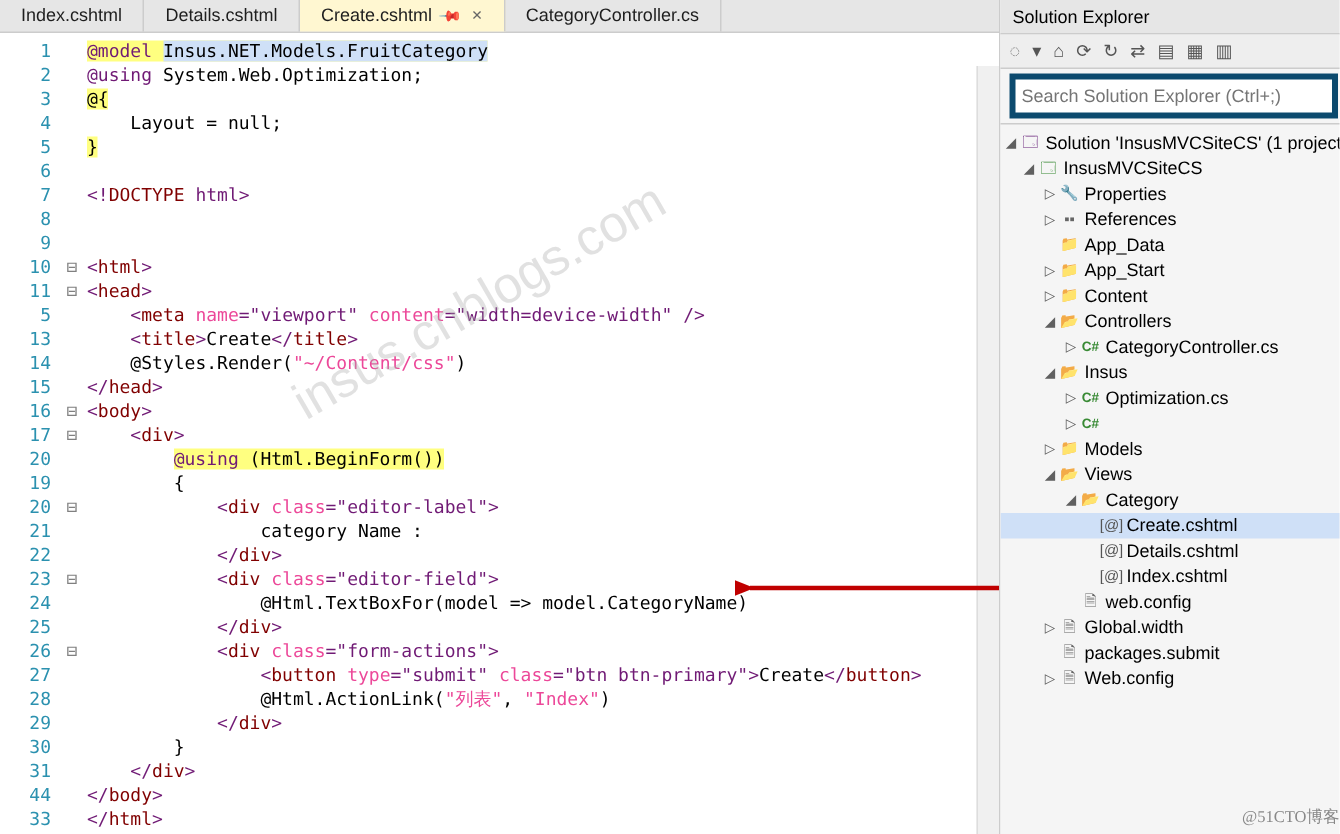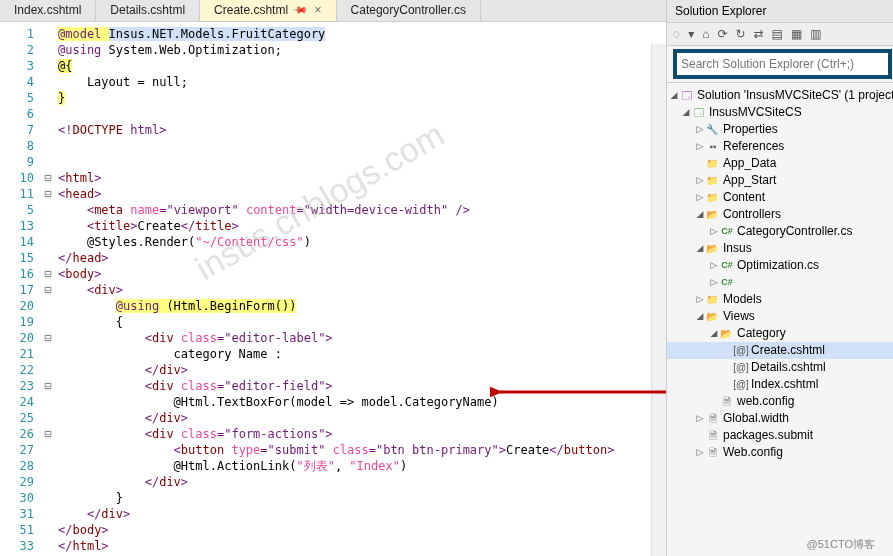--- a/index.html
+++ b/index.html
@@ -19,21 +19,21 @@
 .code-line{height:16px}
 .hl-yellow{background:#ffff80}
 .hl-sel{background:#cfe0f7}
 .kw-blue{color:#701a75}
 .kw-maroon{color:#800000}
 .kw-red{color:#ec4899}
 .kw-black{color:#000}
 .wm{position:absolute;left:180px;top:160px;font-size:34px;color:#aaa;opacity:.35;transform:rotate(-30deg);pointer-events:none;font-family:Arial}
 .arrow{position:absolute;top:358px;left:490px;pointer-events:none}
 .scroll-indicator{position:absolute;right:0;top:22px;bottom:0;width:14px;background:#f0f0f0;border-left:1px solid #ddd}
-.credit{position:absolute;right:18px;bottom:4px;color:#888;font-family:Liberation Sans, sans-serif;font-size:11px}
+.credit{position:absolute;right:0;bottom:4px;color:#888;font-family:Liberation Serif, serif;font-size:11px}
 
 .explorer{flex:1;display:flex;flex-direction:column;background:#f5f5f5;font-family:"Segoe UI",Arial,sans-serif}
 .exp-title{background:#e6e6e6;padding:4px 8px;font-size:12px;border-bottom:1px solid #ccc}
 .exp-toolbar{display:flex;gap:8px;padding:4px 6px;background:#eee;border-bottom:1px solid #ccc;color:#555}
 .exp-toolbar span{cursor:pointer}
 .exp-search{padding:3px 6px;border-bottom:1px solid #ccc}
 .exp-search input{width:100%;border:4px solid #0c4a6e;padding:4px 4px;font-size:12px;color:#888;box-sizing:border-box}
 .tree{flex:1;overflow:auto;padding:4px 0;font-size:12px;line-height:17px}
 .node{display:flex;align-items:center;white-space:nowrap;cursor:pointer;padding:0 4px}
 .node.sel{background:#cfe0f7}
@@ -87,21 +87,21 @@
           <div class="code-line">22</div>
           <div class="code-line">23</div>
           <div class="code-line">24</div>
           <div class="code-line">25</div>
           <div class="code-line">26</div>
           <div class="code-line">27</div>
           <div class="code-line">28</div>
           <div class="code-line">29</div>
           <div class="code-line">30</div>
           <div class="code-line">31</div>
-          <div class="code-line">51</div>
+          <div class="code-line">44</div>
           <div class="code-line">33</div>
         </div>
       <div class="fold-col" id="folds">
           <div class="code-line m"></div>
           <div class="code-line m"></div>
           <div class="code-line m"></div>
           <div class="code-line m"></div>
           <div class="code-line m"></div>
           <div class="code-line m"></div>
           <div class="code-line m"></div>

